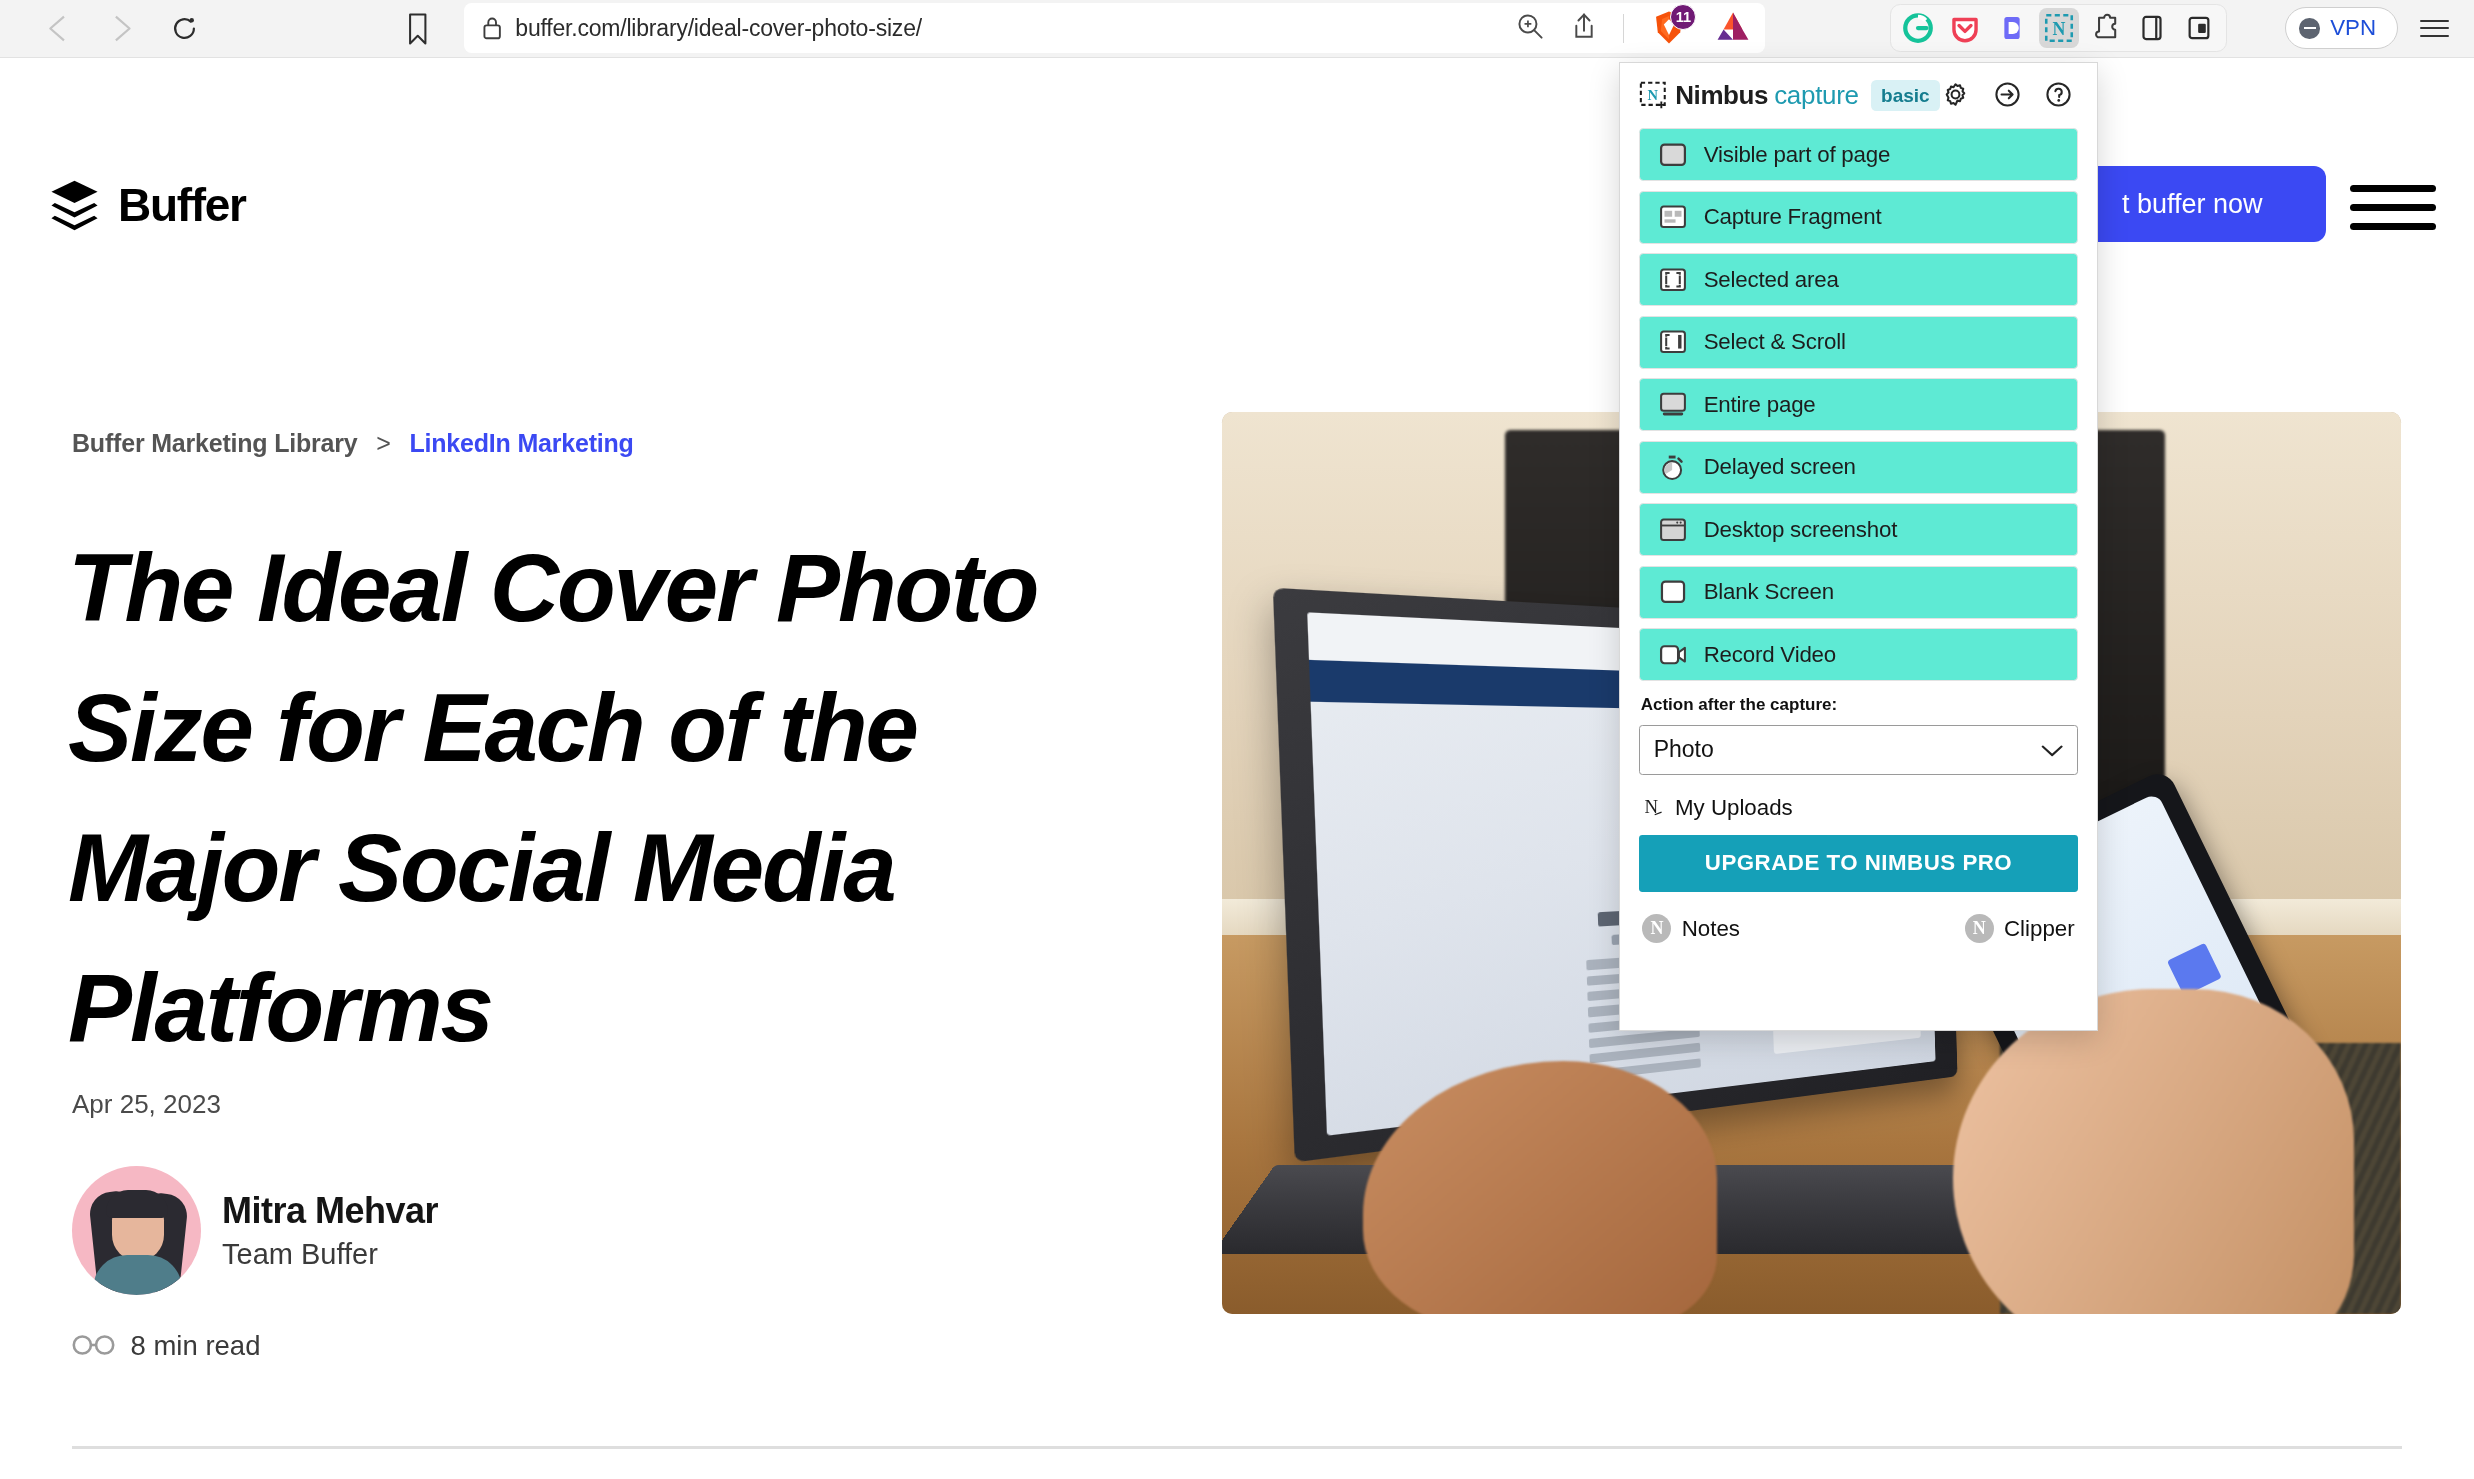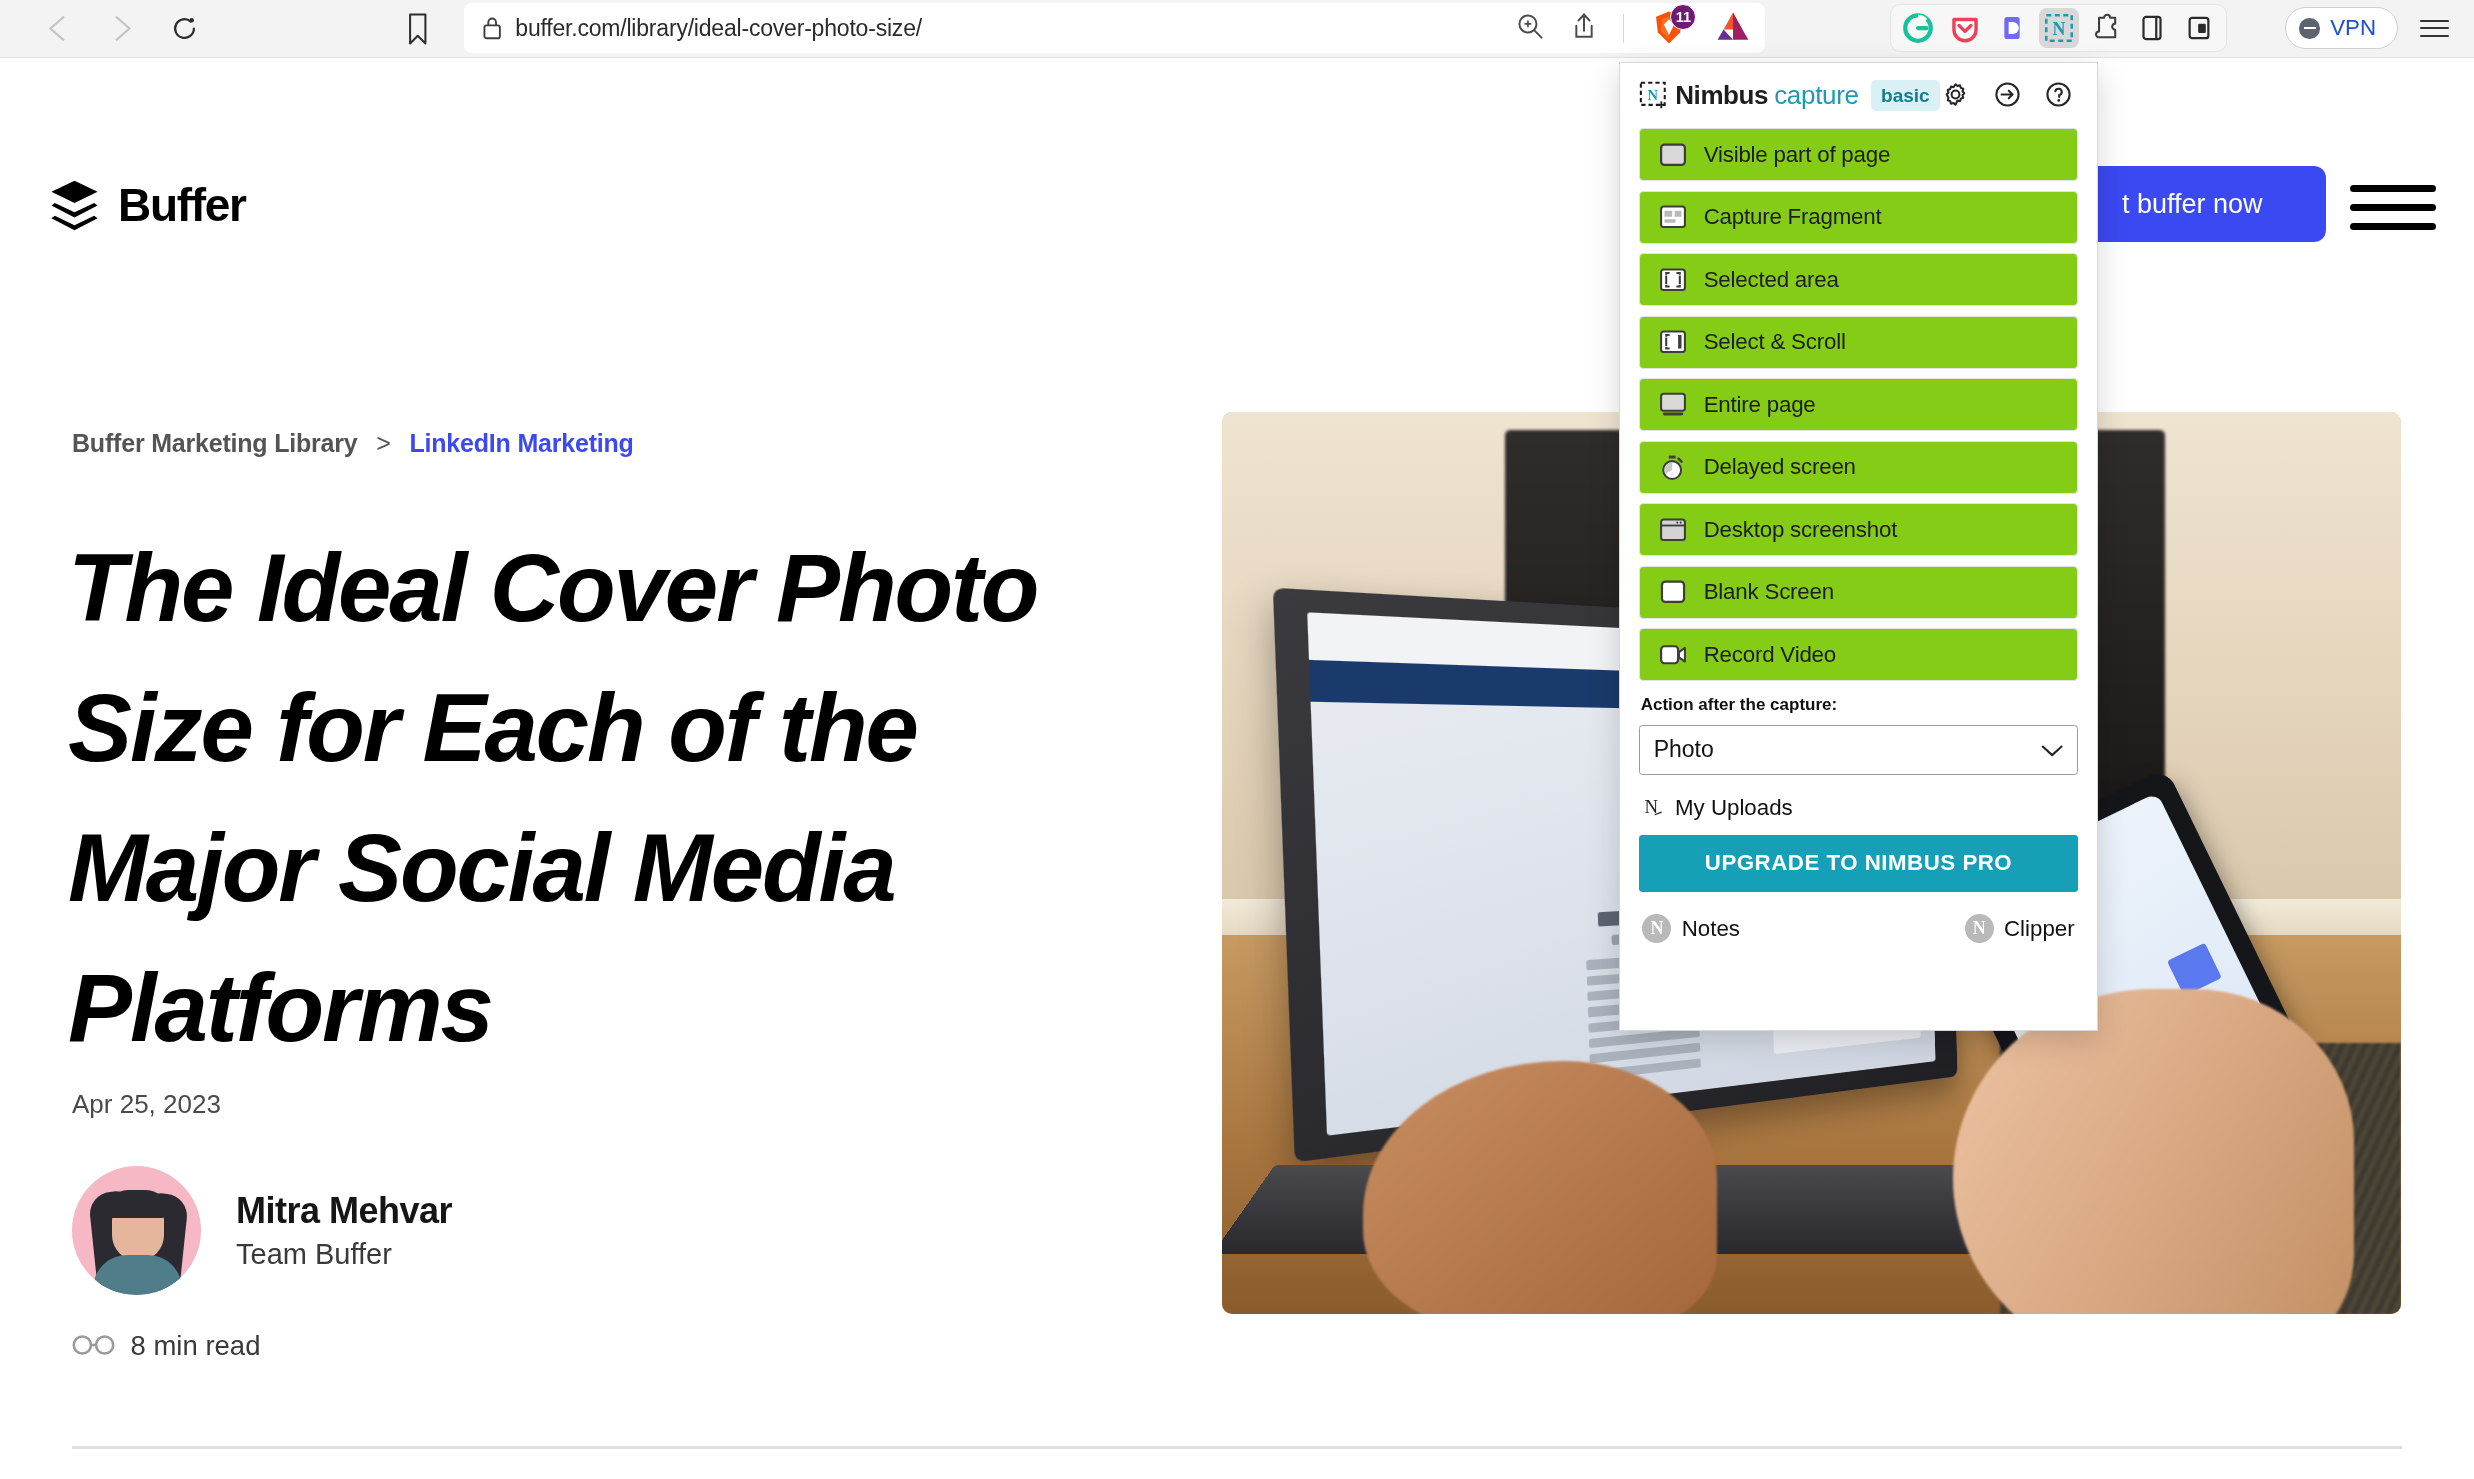--- a/index.html
+++ b/index.html
@@ -101,21 +101,21 @@
   #breadcrumb .crumb-current { color: #3b49f3; }
 
   #article-title {
     position: absolute; left: 68px; top: 460px; width: 1057px;
     font-size: 96px; line-height: 1.46; font-weight: 800;
     letter-spacing: -2.1px; color: #000000; font-style: italic;
   }
 
   #article-date { position: absolute; left: 72px; top: 1031px; font-size: 26px; color: #4a4a4a; }
 
-  #author-block { position: absolute; left: 72px; top: 1108px; display: flex; align-items: center; gap: 35px; }
+  #author-block { position: absolute; left: 72px; top: 1108px; display: flex; align-items: center; gap: 21px; }
   #avatar {
     width: 129px; height: 129px; border-radius: 50%;
     background: #f6b8c4; overflow: hidden; position: relative; flex: none;
   }
   #avatar .hair-l { position: absolute; left: 20.6px; top: 26px; width: 38px; height: 101px; background: #2b2a31; border-radius: 26px 12px 22.3px 22.3px; transform: rotate(-6deg); }
   #avatar .hair-r { position: absolute; right: 17px; top: 27.5px; width: 38px; height: 100px; background: #2b2a31; border-radius: 12px 26px 22.3px 22.3px; transform: rotate(6deg); }
   #avatar .face { position: absolute; left: 40px; top: 31px; width: 52px; height: 64px; background: #e6b69c; border-radius: 26px 26px 29px 29px; }
   #avatar .fringe { position: absolute; left: 34px; top: 24px; width: 62px; height: 27.5px; background: #2b2a31; border-radius: 31px 31px 8.6px 8.6px; }
   #avatar .shirt { position: absolute; left: 20.6px; bottom: 0; width: 89px; height: 40px; background: #4f7d8a; border-radius: 34px 34px 0 0; }
   #author-name { font-size: 36px; font-weight: 800; color: #151515; letter-spacing: -0.5px; }
@@ -203,21 +203,21 @@
   #nimbus-title { font-size: 26px; font-weight: 600; color: #1e1e1e; letter-spacing: -0.4px; }
   #nimbus-title-accent { font-size: 26px; color: #1e9ab0; margin-left: 6px; letter-spacing: -0.3px; }
   #nimbus-plan-badge {
     margin-left: 12px; background: #d9f1f5; color: #157d8f;
     font-size: 19px; font-weight: 700; border-radius: 5.2px; padding: 4.3px 10.3px;
   }
   #nimbus-header-actions { margin-left: auto; display: flex; align-items: center; gap: 22.3px; padding-right: 5.2px; }
 
   .capture-item {
     height: 53px; margin-bottom: 9.5px;
-    background: #84cc16; border: 0.9px solid #e3e3e3; border-radius: 4.3px;
+    background: #5eead4; border: 0.9px solid #e3e3e3; border-radius: 4.3px;
     display: flex; align-items: center; padding-left: 13.7px;
   }
   .capture-item .ci-icon { width: 38px; height: 31px; margin-right: 12px; display: flex; align-items: center; justify-content: center; flex: none; }
   .capture-item .ci-label { font-size: 22.3px; color: #1d1d1d; letter-spacing: -0.2px; }
 
   #action-after-label { font-size: 17px; font-weight: 700; color: #111; margin: 13.7px 0 10.3px 1.7px; }
   #action-select {
     height: 50px; border: 0.9px solid #9a9a9a; border-radius: 3.4px;
     background: #fff; display: flex; align-items: center; padding: 0 13.7px;
     font-size: 23px; color: #111;

